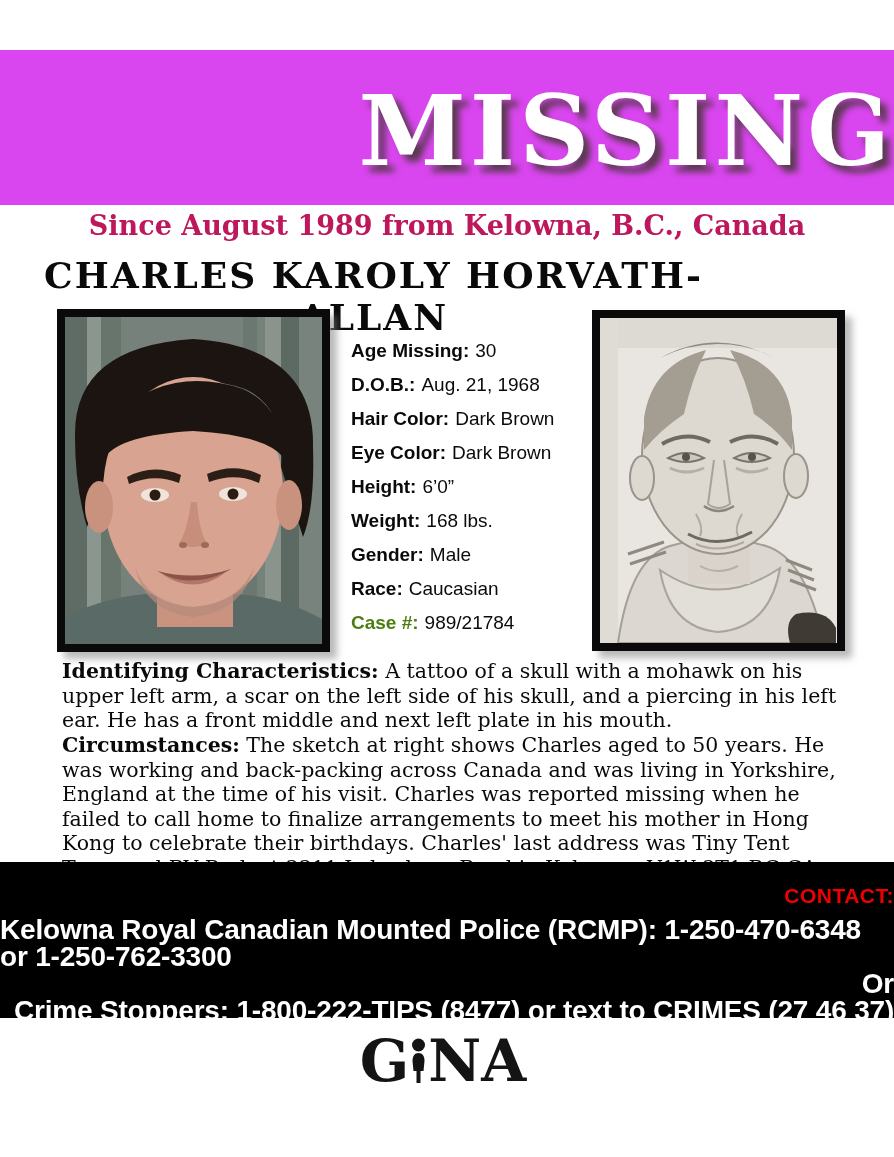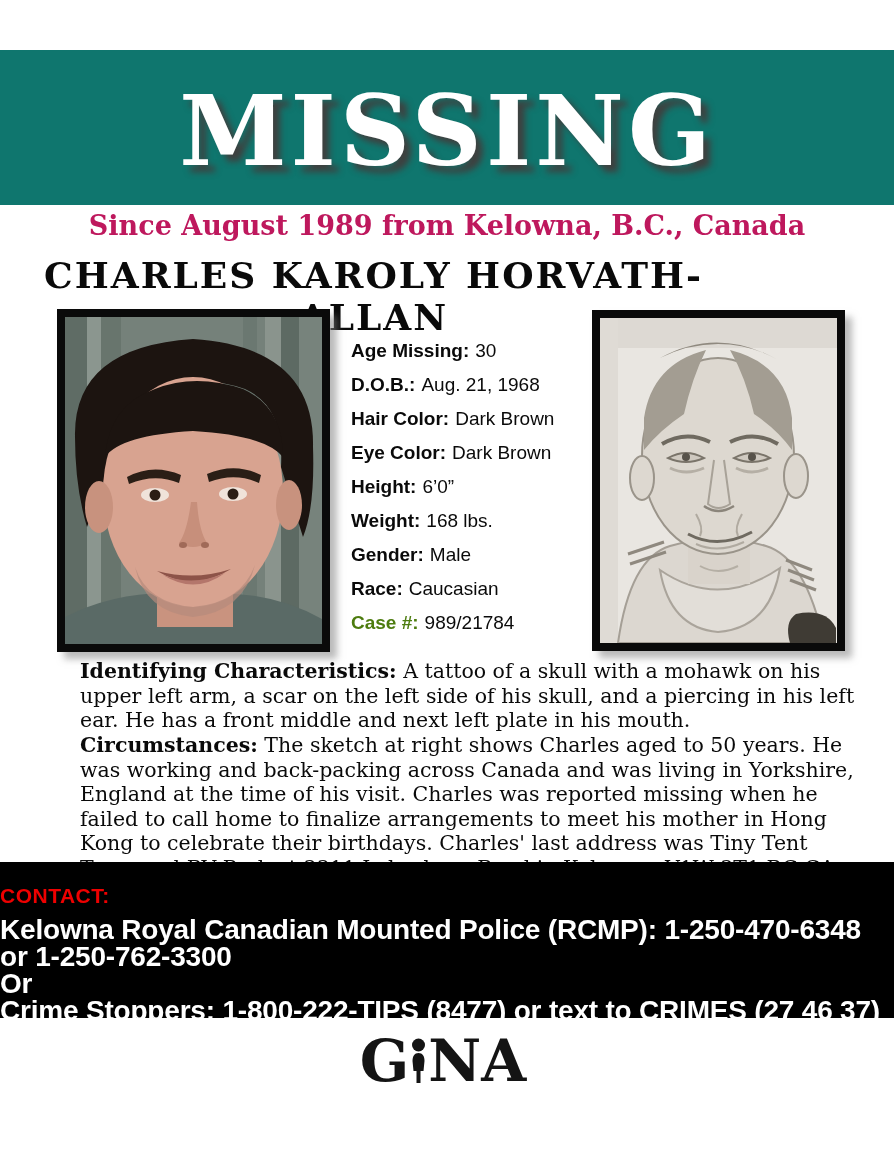--- a/index.html
+++ b/index.html
@@ -10,22 +10,22 @@
     height: 1157px;
     background: #ffffff;
     font-family: "DejaVu Serif", serif;
     overflow: hidden;
   }
   
   .banner {
     position: absolute;
     left: 0; top: 50px;
     width: 894px; height: 155px;
-    background: #0f766e;
-    display: flex; align-items: center; justify-content: center;
+    background: #d946ef;
+    display: flex; align-items: center; justify-content: flex-end;
   }
   .banner-title {
     font-family: "DejaVu Serif", serif;
     font-weight: bold;
     font-size: 97px;
     letter-spacing: 4px;
     color: #ffffff;
     text-shadow: 7px 7px 6px rgba(70,55,55,0.85);
     padding-top: 6px;
   }
@@ -69,37 +69,37 @@
     color: #0a0a0a;
   }
   .detail-row { margin-bottom: 12px; white-space: nowrap; }
   .dlabel { font-weight: bold; }
   .dvalue { padding-left: 6px; }
   .case-red .dlabel { color: #4d7c0f; }
 
   
   .para {
     position: absolute;
-    left: 80px; width: 776px;
+    left: 62px; width: 776px;
     font-family: "DejaVu Serif", serif;
     font-size: 20.5px;
     line-height: 24.5px;
     color: #0a0a0a;
     text-align: left;
   }
   .para-identifying { top: 659px; }
   .para-circumstances { top: 733px; }
   .plabel { font-weight: bold; }
 
   
   .contact-bar {
     position: absolute;
     left: 0; top: 862px; width: 894px; height: 156px;
     background: #000000;
-    display: flex; flex-direction: column; align-items: flex-start;
+    display: flex; flex-direction: column; align-items: flex-end;
     padding-top: 22px;
     font-family: "Liberation Sans", sans-serif;
   }
   .contact-heading {
     color: #ee0000;
     font-weight: bold;
     font-size: 21px;
     margin-bottom: 8px;
     letter-spacing: 0.5px;
   }

